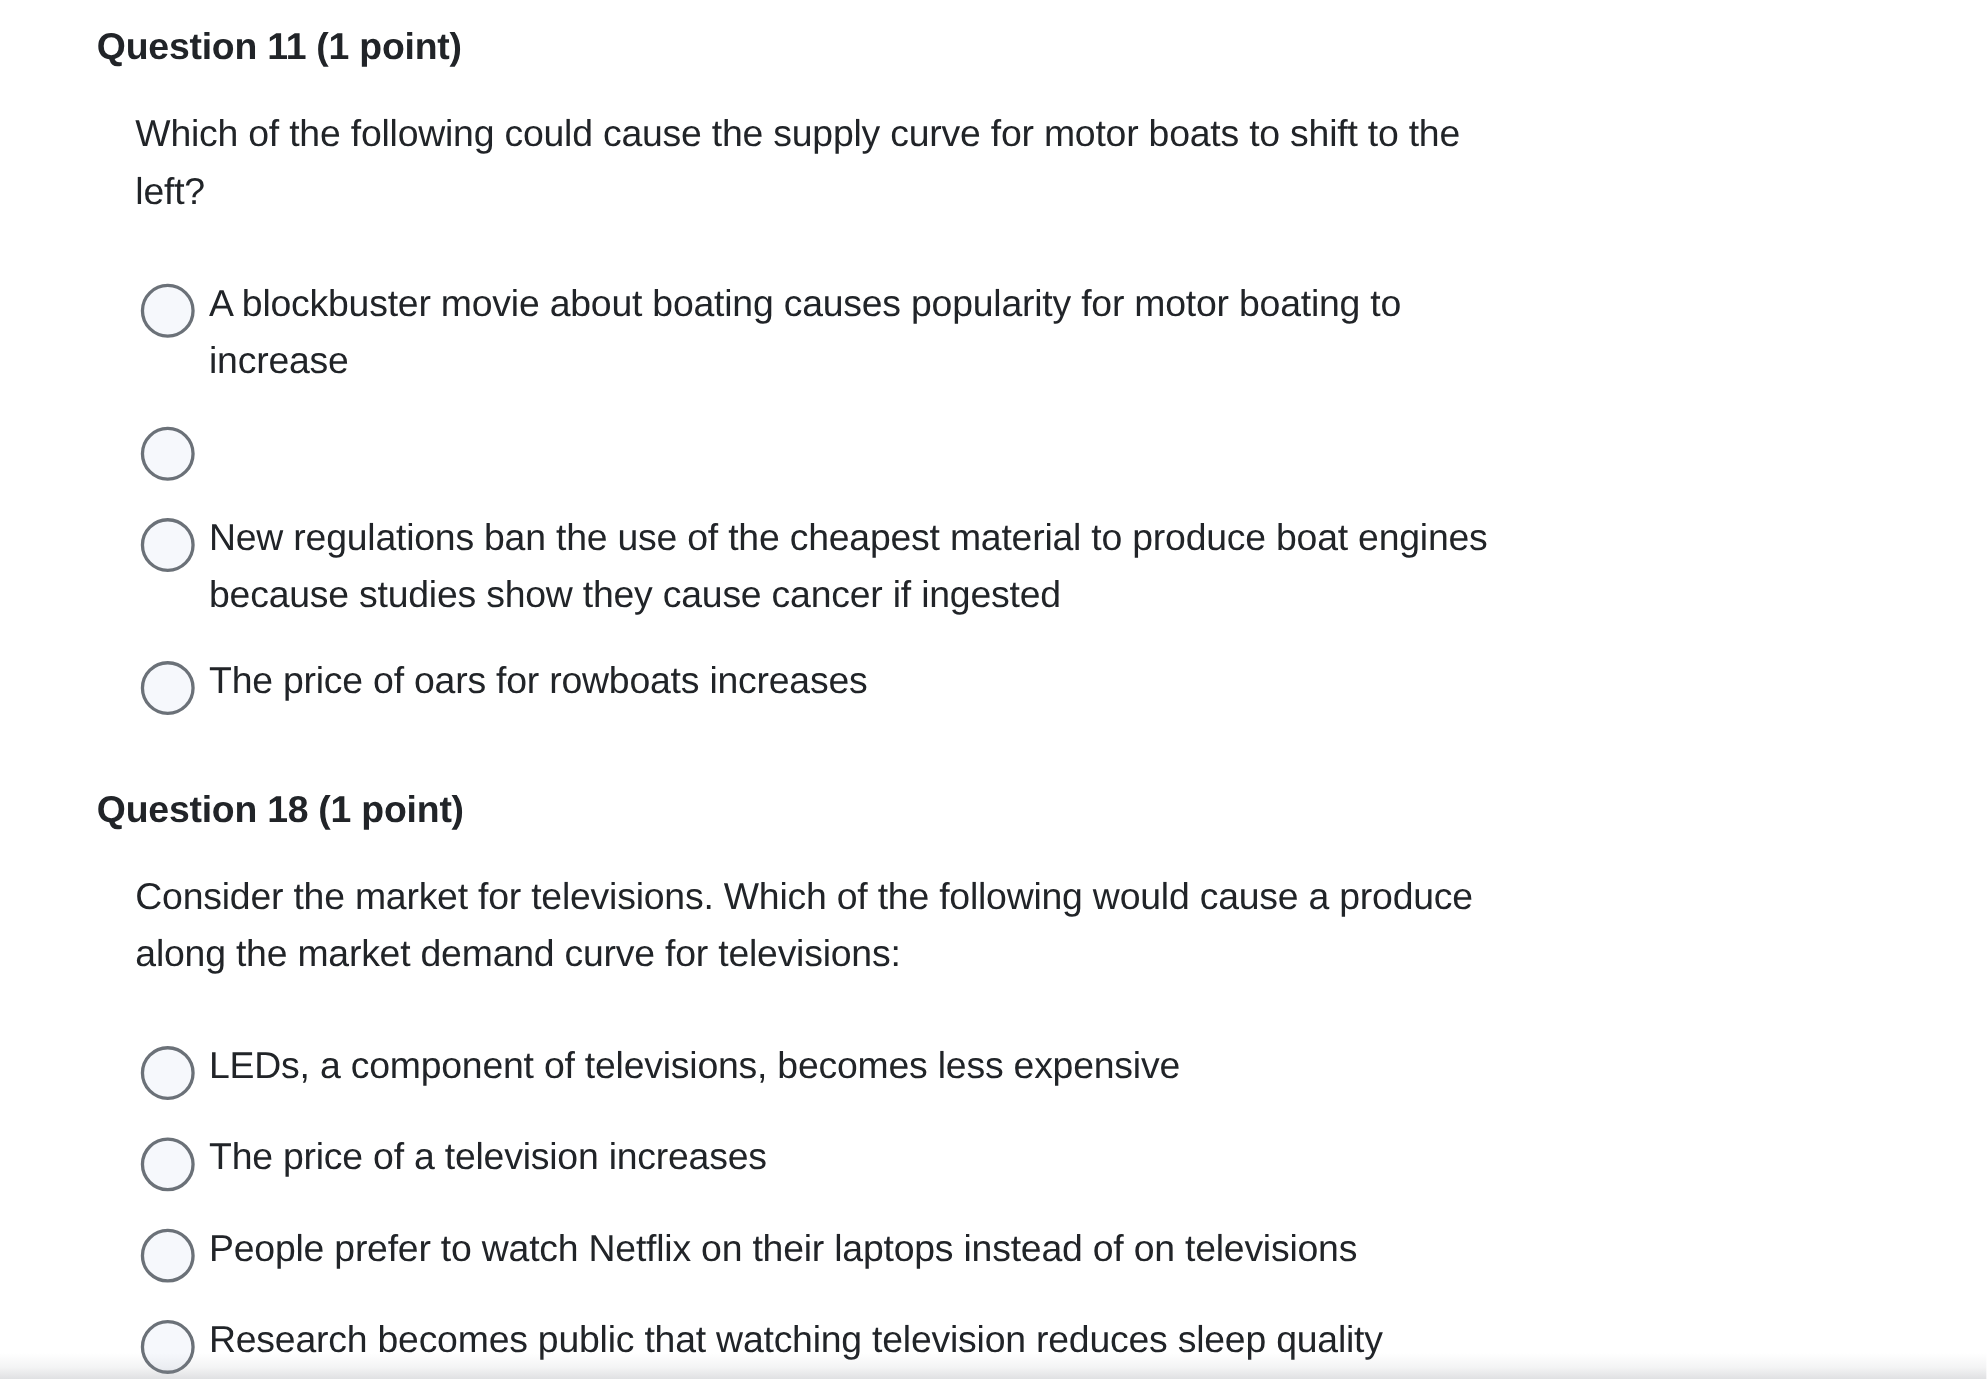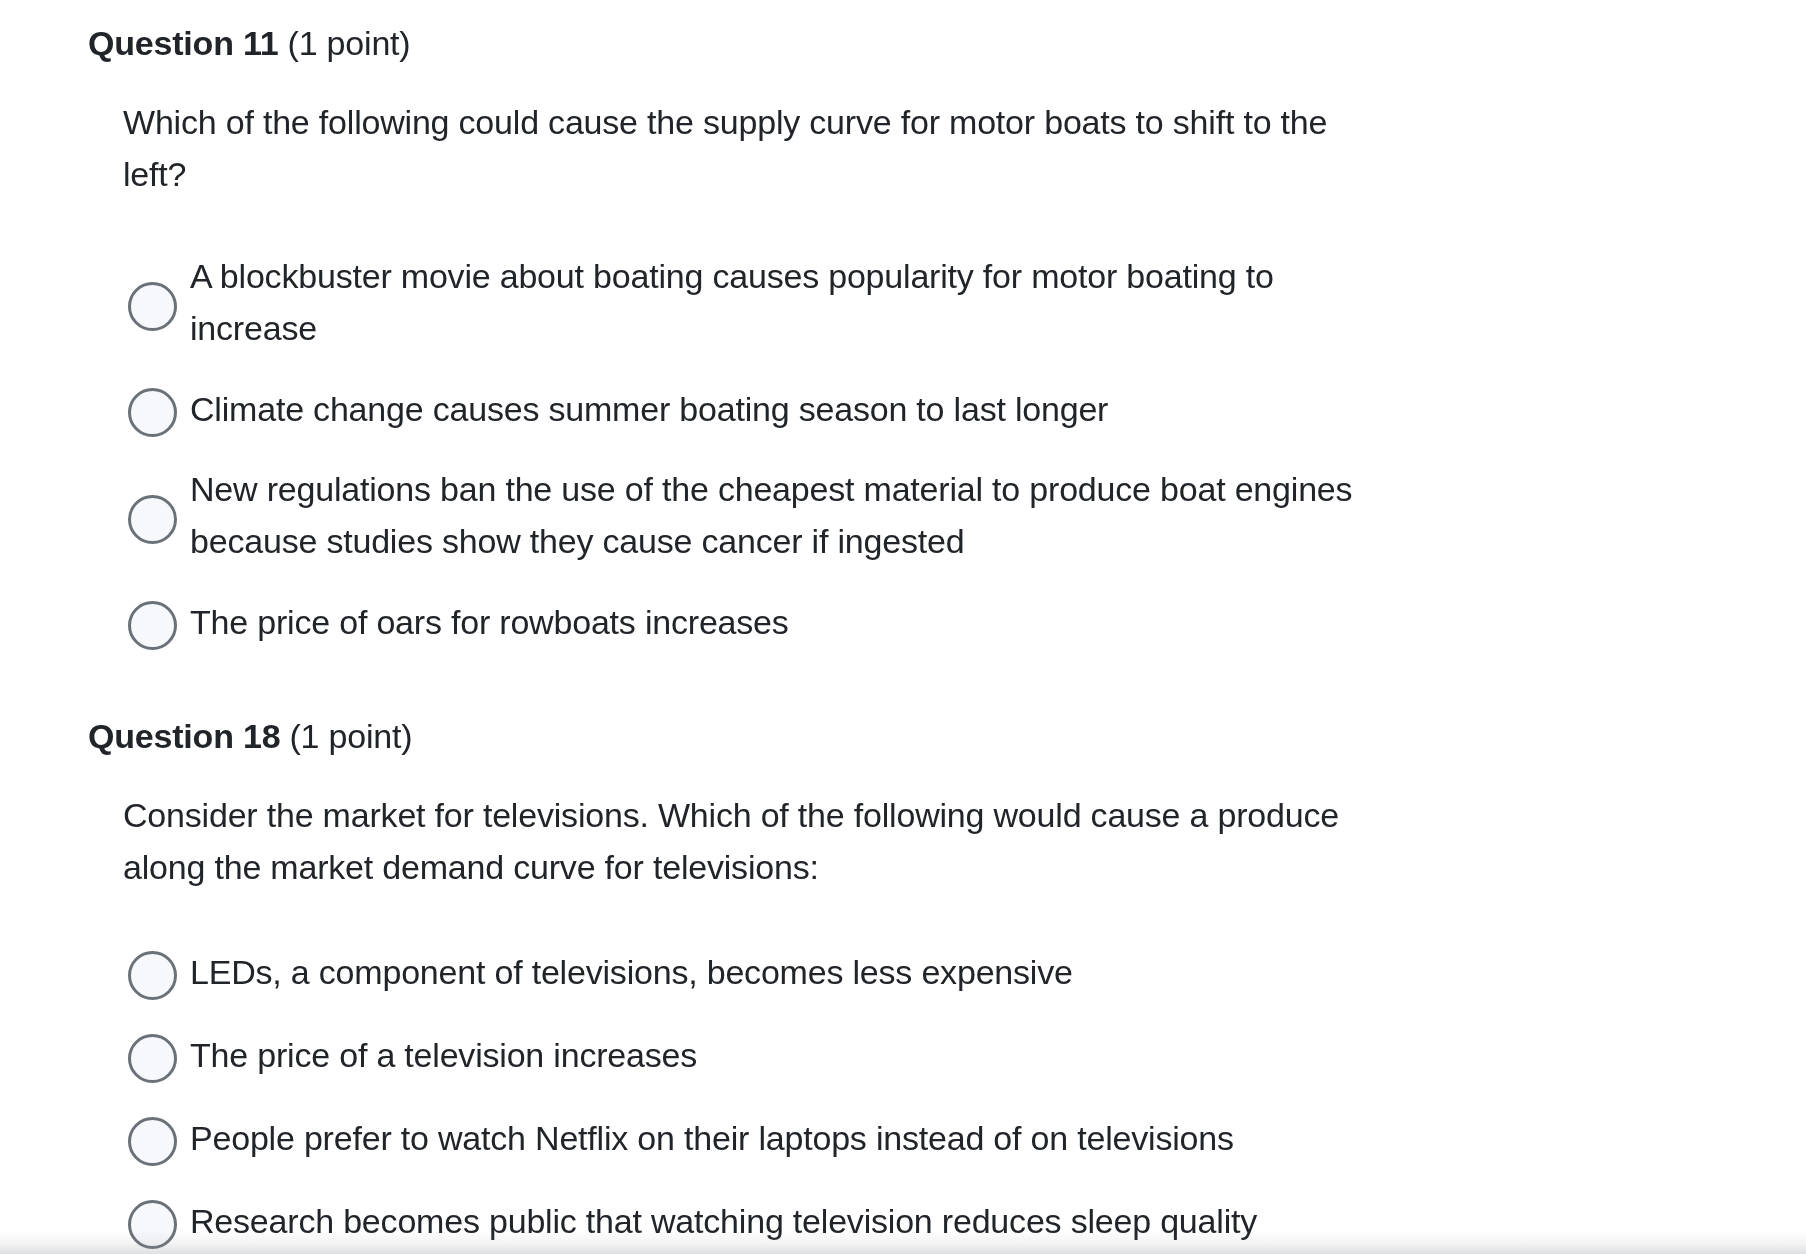--- a/index.html
+++ b/index.html
@@ -28,34 +28,34 @@
     margin: 0;
     font-size: 34px;
     line-height: 44px;
     font-weight: 400;
   }
   .q-title {
     font-weight: 700;
     margin-right: 9px;
   }
   .q-points {
-    font-weight: 400;
+    font-weight: 700;
   }
   .q-prompt {
     margin: 31px 0 0 35px;
     line-height: 52px;
     white-space: pre-line;
     max-width: 1560px;
   }
   .options {
     margin: 50px 0 0 40px;
   }
   .option {
     display: flex;
-    align-items: center;
+    align-items: flex-start;
     margin-bottom: 26px;
     cursor: pointer;
   }
   .option:last-child {
     margin-bottom: 0;
   }
   .radio {
     flex: 0 0 auto;
     width: 49px;
     height: 49px;
@@ -92,21 +92,20 @@
     <p class="q-prompt">Which of the following could cause the supply curve for motor boats to shift to the
 left?</p>
     <div class="options" role="radiogroup">
           <label class="option">
     <span class="radio" role="radio" aria-checked="false"></span>
     <span class="option-label">A blockbuster movie about boating causes popularity for motor boating to
 increase</span>
   </label>
           <label class="option">
     <span class="radio" role="radio" aria-checked="false"></span>
-    <span class="option-label">Climate change causes summer boating season to last longer</span>
   </label>
           <label class="option">
     <span class="radio" role="radio" aria-checked="false"></span>
     <span class="option-label">New regulations ban the use of the cheapest material to produce boat engines
 because studies show they cause cancer if ingested</span>
   </label>
           <label class="option">
     <span class="radio" role="radio" aria-checked="false"></span>
     <span class="option-label">The price of oars for rowboats increases</span>
   </label>

